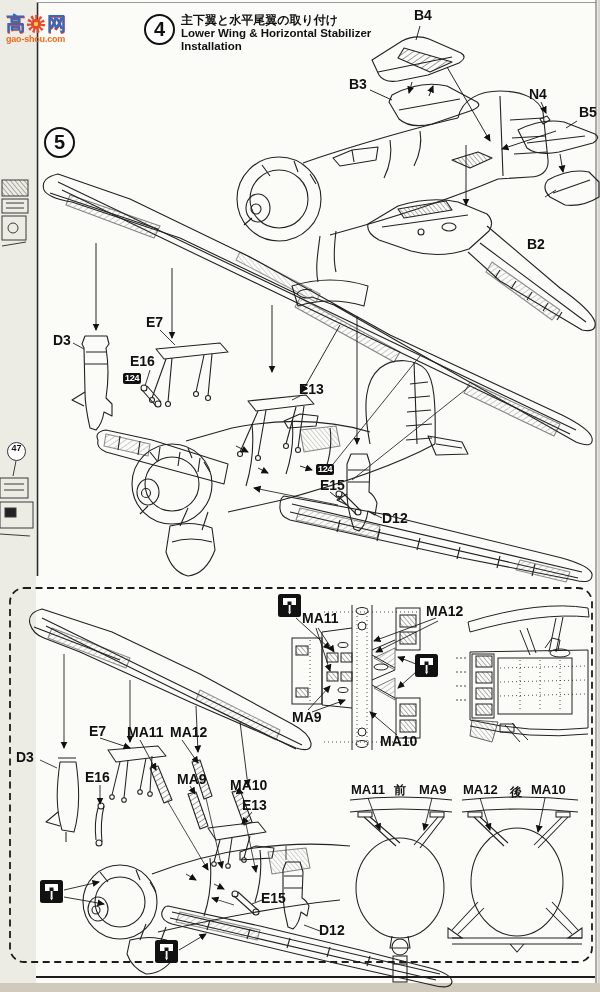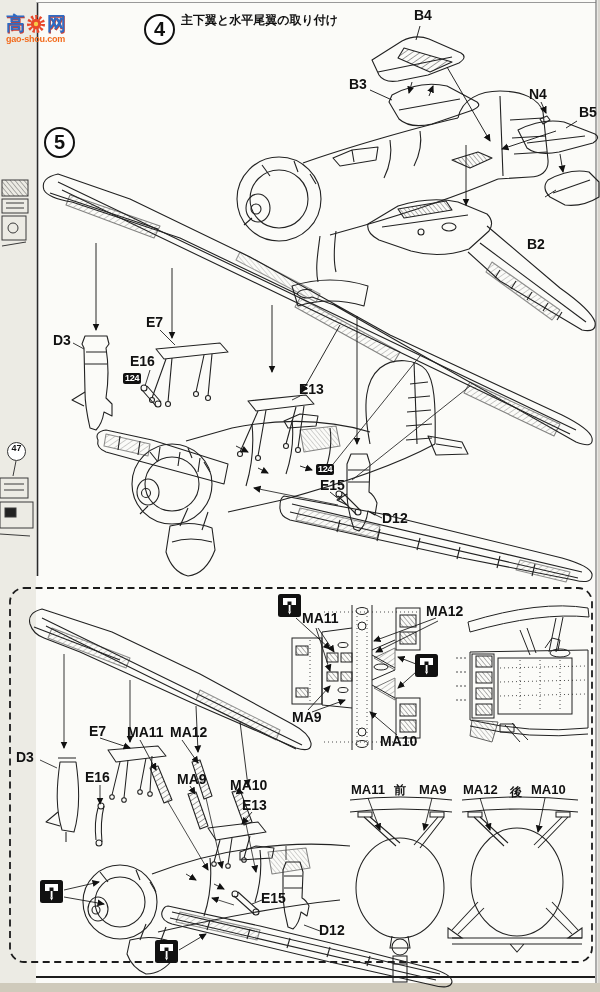--- a/index.html
+++ b/index.html
@@ -413,20 +413,22 @@
       <span class="wm-cn">网</span>
     </div>
     <div class="wm-url">gao-shou.com</div>
   </div>
 
   <div class="step-badge" style="left:144px;top:14px;">
     <span>4</span>
   </div>
   <div class="step-title" style="left:181px;top:13px;">
     <div class="jp-line">主下翼と水平尾翼の取り付け</div>
+    <div class="en-line">Lower Wing &amp; Horizontal Stabilizer</div>
+    <div class="en-line">Installation</div>
   </div>
 
   <div class="step-badge" style="left:44px;top:127px;">
     <span>5</span>
   </div>
 
   <div class="plabel" style="left:402px;top:8px;margin-left:12px;">B4</div>
   <div class="plabel" style="left:349px;top:77px;">B3</div>
   <div class="plabel" style="left:529px;top:87px;">N4</div>
   <div class="plabel" style="left:570px;top:105px;padding-left:9px;">B5</div>

